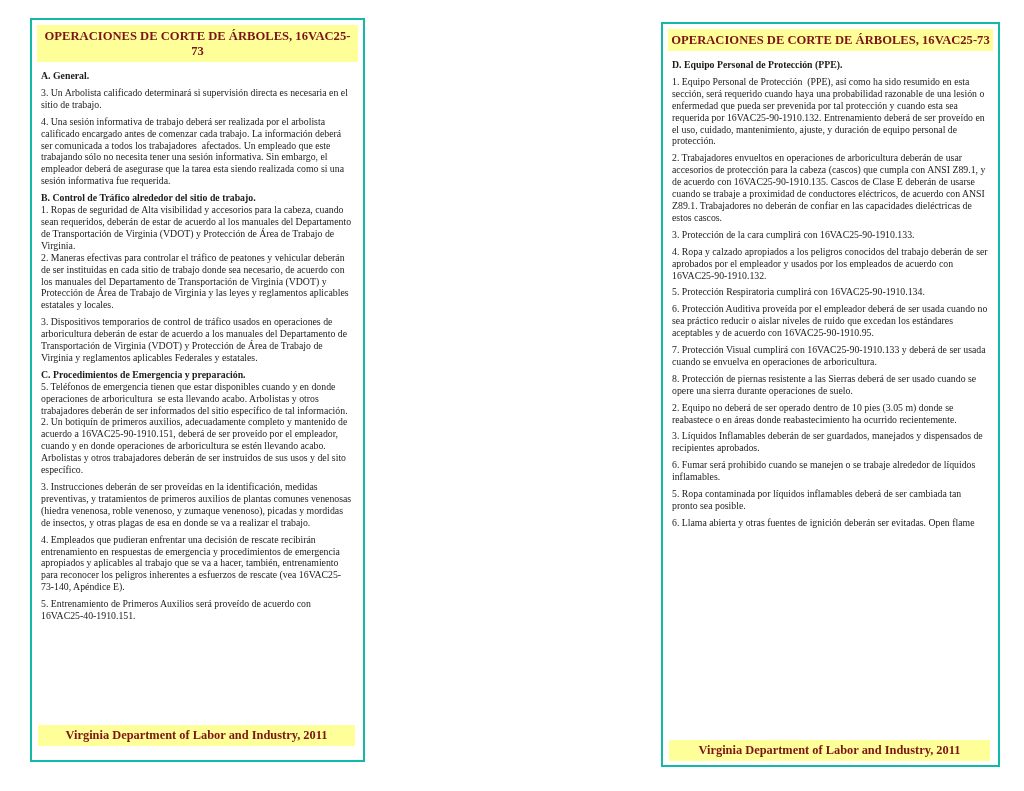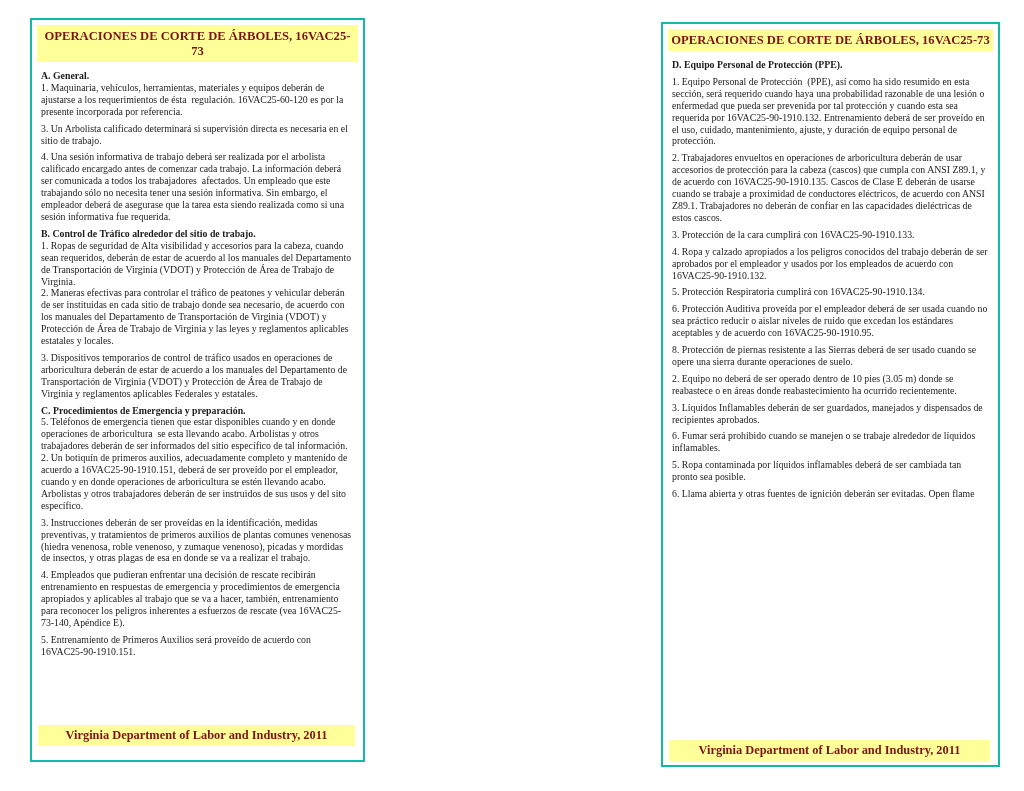--- a/index.html
+++ b/index.html
@@ -91,47 +91,47 @@
     bottom: 4px;
   }
 </style>
 </head>
 <body>
 
 <div class="page page-left">
   <div class="bar title-bar">OPERACIONES DE CORTE DE ÁRBOLES, 16VAC25-73</div>
   <div class="page-body">
     <p class="h">A. General.</p>
-    <p>1. Maquinaria, vehículos, herramientas, materiales y equipos deberán de ajustarse a los requerimientos de ésta  regulación. 16VAC25-60-120 es por la presente incorporada por referencia.</p>
     <p class="sp">3. Un Arbolista calificado determinará si supervisión directa es necesaria en el sitio de trabajo.</p>
     <p class="sp">4. Una sesión informativa de trabajo deberá ser realizada por el arbolista calificado encargado antes de comenzar cada trabajo. La información deberá ser comunicada a todos los trabajadores  afectados. Un empleado que este trabajando sólo no necesita tener una sesión informativa. Sin embargo, el empleador deberá de asegurase que la tarea esta siendo realizada como si una sesión informativa fue requerida.</p>
     <p class="h sp">B. Control de Tráfico alrededor del sitio de trabajo.</p>
     <p>1. Ropas de seguridad de Alta visibilidad y accesorios para la cabeza, cuando sean requeridos, deberán de estar de acuerdo al los manuales del Departamento de Transportación de Virginia (VDOT) y Protección de Área de Trabajo de Virginia.</p>
     <p>2. Maneras efectivas para controlar el tráfico de peatones y vehicular deberán de ser instituidas en cada sitio de trabajo donde sea necesario, de acuerdo con los manuales del Departamento de Transportación de Virginia (VDOT) y Protección de Área de Trabajo de Virginia y las leyes y reglamentos aplicables estatales y locales.</p>
     <p class="sp">3. Dispositivos temporarios de control de tráfico usados en operaciones de arboricultura deberán de estar de acuerdo a los manuales del Departamento de Transportación de Virginia (VDOT) y Protección de Área de Trabajo de Virginia y reglamentos aplicables Federales y estatales.</p>
     <p class="h sp">C. Procedimientos de Emergencia y preparación.</p>
     <p>5. Teléfonos de emergencia tienen que estar disponibles cuando y en donde operaciones de arboricultura  se esta llevando acabo. Arbolistas y otros trabajadores deberán de ser informados del sitio específico de tal información.</p>
     <p>2. Un botiquín de primeros auxilios, adecuadamente completo y mantenido de acuerdo a 16VAC25-90-1910.151, deberá de ser proveído por el empleador, cuando y en donde operaciones de arboricultura se estén llevando acabo. Arbolistas y otros trabajadores deberán de ser instruidos de sus usos y del sito específico.</p>
     <p class="sp">3. Instrucciones deberán de ser proveídas en la identificación, medidas preventivas, y tratamientos de primeros auxilios de plantas comunes venenosas (hiedra venenosa, roble venenoso, y zumaque venenoso), picadas y mordidas de insectos, y otras plagas de esa en donde se va a realizar el trabajo.</p>
     <p class="sp">4. Empleados que pudieran enfrentar una decisión de rescate recibirán entrenamiento en respuestas de emergencia y procedimientos de emergencia apropiados y aplicables al trabajo que se va a hacer, también, entrenamiento para reconocer los peligros inherentes a esfuerzos de rescate (vea 16VAC25-73-140, Apéndice E).</p>
-    <p class="sp">5. Entrenamiento de Primeros Auxilios será proveído de acuerdo con 16VAC25-90-1910.151.</p>
+    <p class="sp">5. Entrenamiento de Primeros Auxilios será proveído de acuerdo con 16VAC25-40-1910.151.</p>
   </div>
   <div class="footer-bar footer-left">Virginia Department of Labor and Industry, 2011</div>
 </div>
 
 <div class="page page-right">
   <div class="bar title-bar">OPERACIONES DE CORTE DE ÁRBOLES, 16VAC25-73</div>
   <div class="page-body">
     <p class="h">D. Equipo Personal de Protección (PPE).</p>
     <p class="sp">1. Equipo Personal de Protección  (PPE), así como ha sido resumido en esta sección, será requerido cuando haya una probabilidad razonable de una lesión o enfermedad que pueda ser prevenida por tal protección y cuando esta sea requerida por 16VAC25-90-1910.132. Entrenamiento deberá de ser proveído en el uso, cuidado, mantenimiento, ajuste, y duración de equipo personal de protección.</p>
     <p class="sp">2. Trabajadores envueltos en operaciones de arboricultura deberán de usar accesorios de protección para la cabeza (cascos) que cumpla con ANSI Z89.1, y de acuerdo con 16VAC25-90-1910.135. Cascos de Clase E deberán de usarse cuando se trabaje a proximidad de conductores eléctricos, de acuerdo con ANSI Z89.1. Trabajadores no deberán de confiar en las capacidades dieléctricas de estos cascos.</p>
     <p class="sp">3. Protección de la cara cumplirá con 16VAC25-90-1910.133.</p>
     <p class="sp">4. Ropa y calzado apropiados a los peligros conocidos del trabajo deberán de ser aprobados por el empleador y usados por los empleados de acuerdo con 16VAC25-90-1910.132.</p>
     <p class="sp">5. Protección Respiratoria cumplirá con 16VAC25-90-1910.134.</p>
     <p class="sp">6. Protección Auditiva proveída por el empleador deberá de ser usada cuando no sea práctico reducir o aislar niveles de ruido que excedan los estándares aceptables y de acuerdo con 16VAC25-90-1910.95.</p>
+    <p class="sp">7. Protección Visual cumplirá con 16VAC25-90-1910.133 y deberá de ser usada cuando se envuelva en operaciones de arboricultura.</p>
     <p class="sp">8. Protección de piernas resistente a las Sierras deberá de ser usado cuando se opere una sierra durante operaciones de suelo.</p>
     <p class="sp">2. Equipo no deberá de ser operado dentro de 10 pies (3.05 m) donde se reabastece o en áreas donde reabastecimiento ha ocurrido recientemente.</p>
     <p class="sp">3. Líquidos Inflamables deberán de ser guardados, manejados y dispensados de recipientes aprobados.</p>
     <p class="sp">6. Fumar será prohibido cuando se manejen o se trabaje alrededor de líquidos inflamables.</p>
     <p class="sp">5. Ropa contaminada por líquidos inflamables deberá de ser cambiada tan pronto sea posible.</p>
     <p class="sp">6. Llama abierta y otras fuentes de ignición deberán ser evitadas. Open flame</p>
   </div>
   <div class="footer-bar footer-right">Virginia Department of Labor and Industry, 2011</div>
 </div>
 

